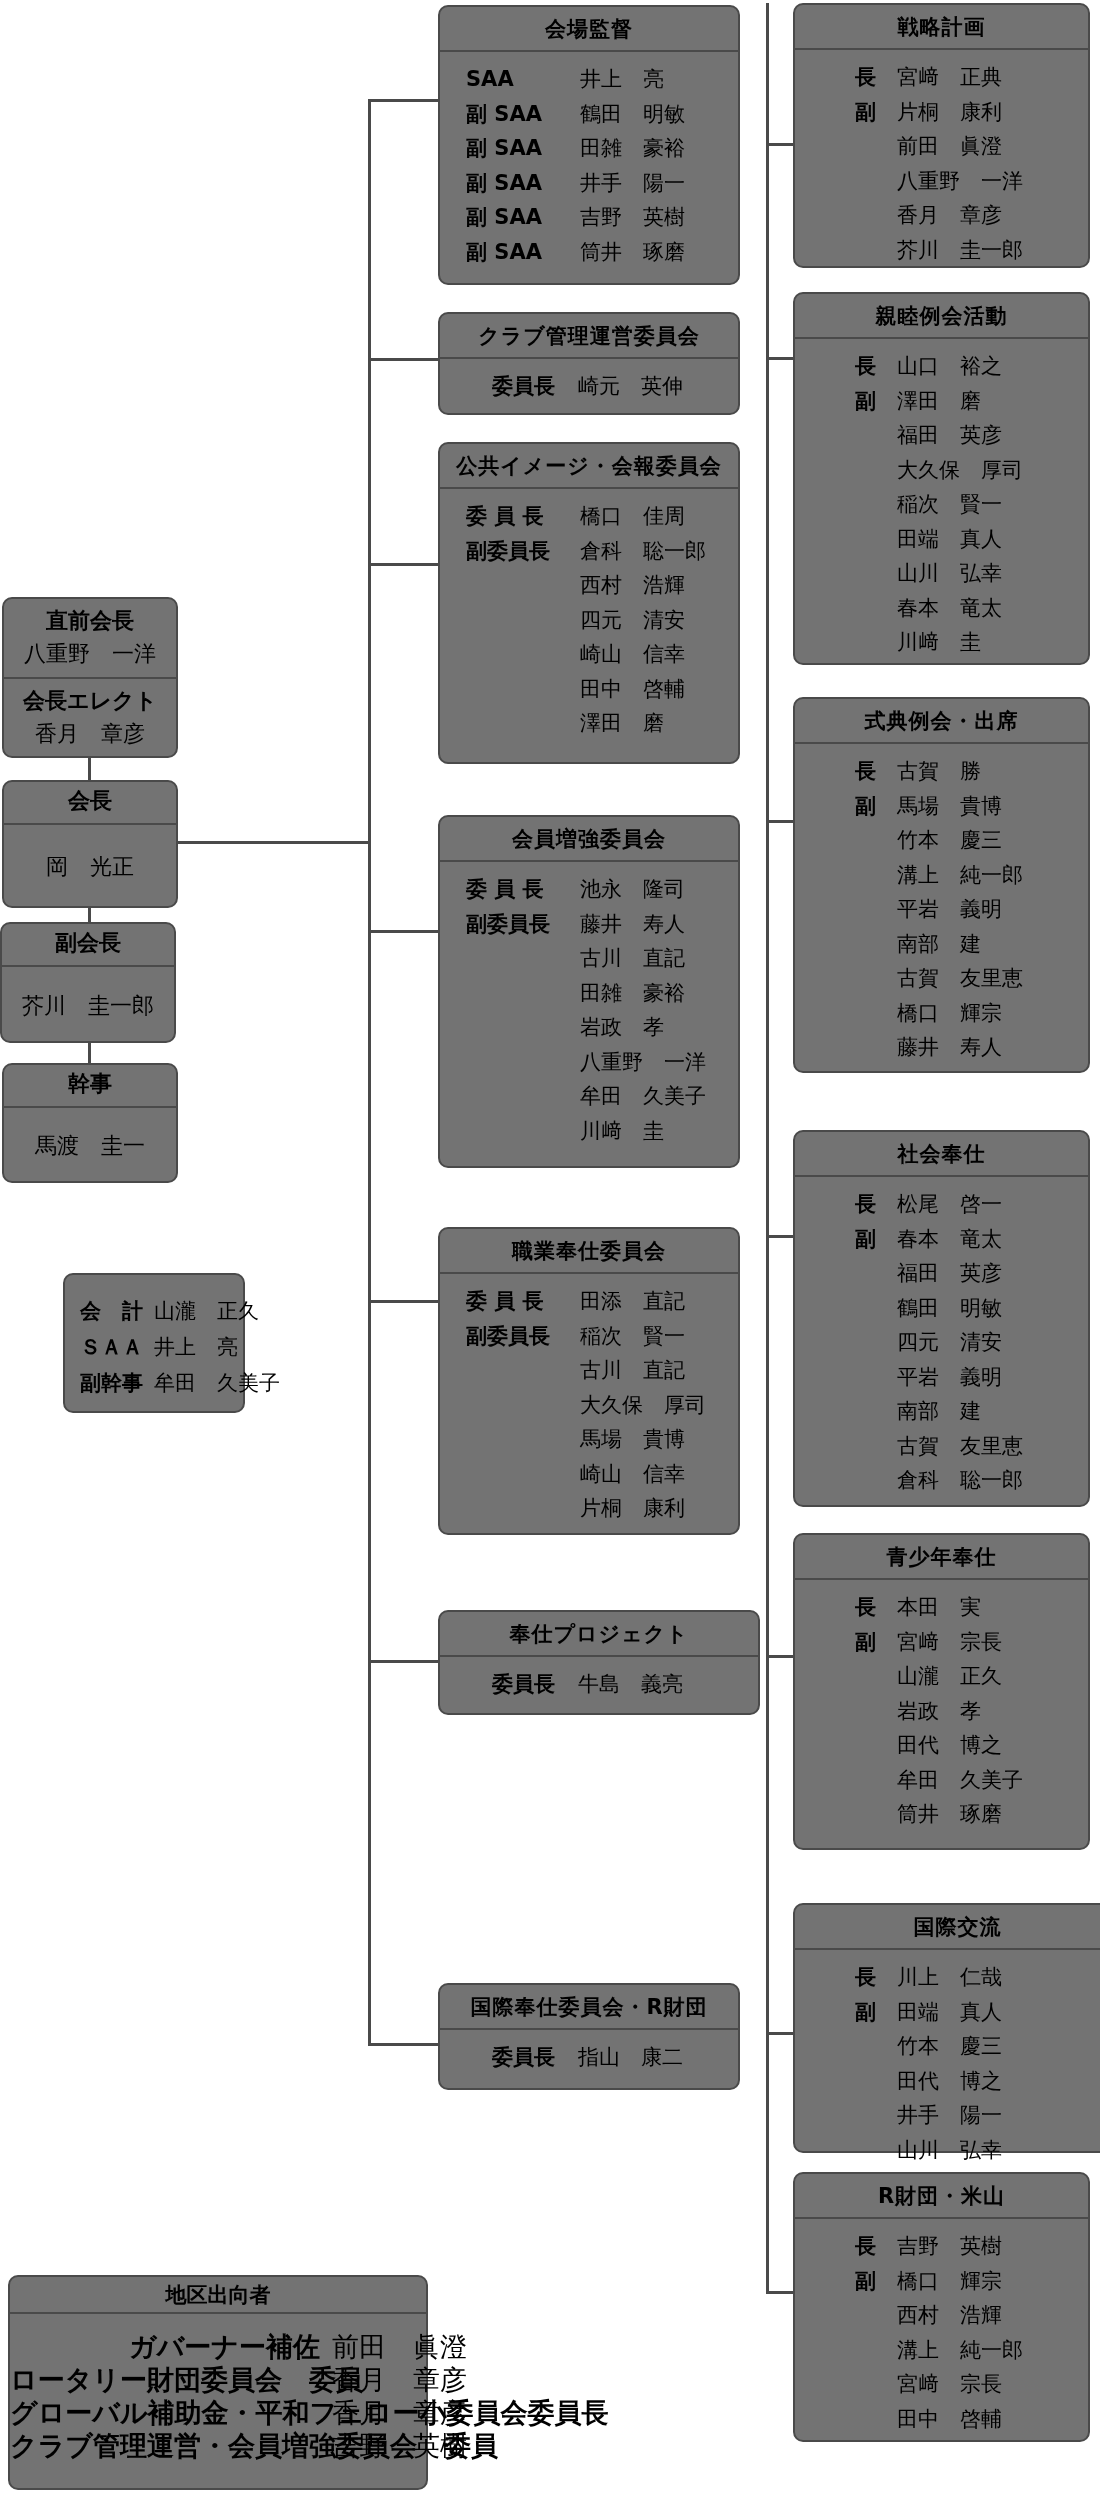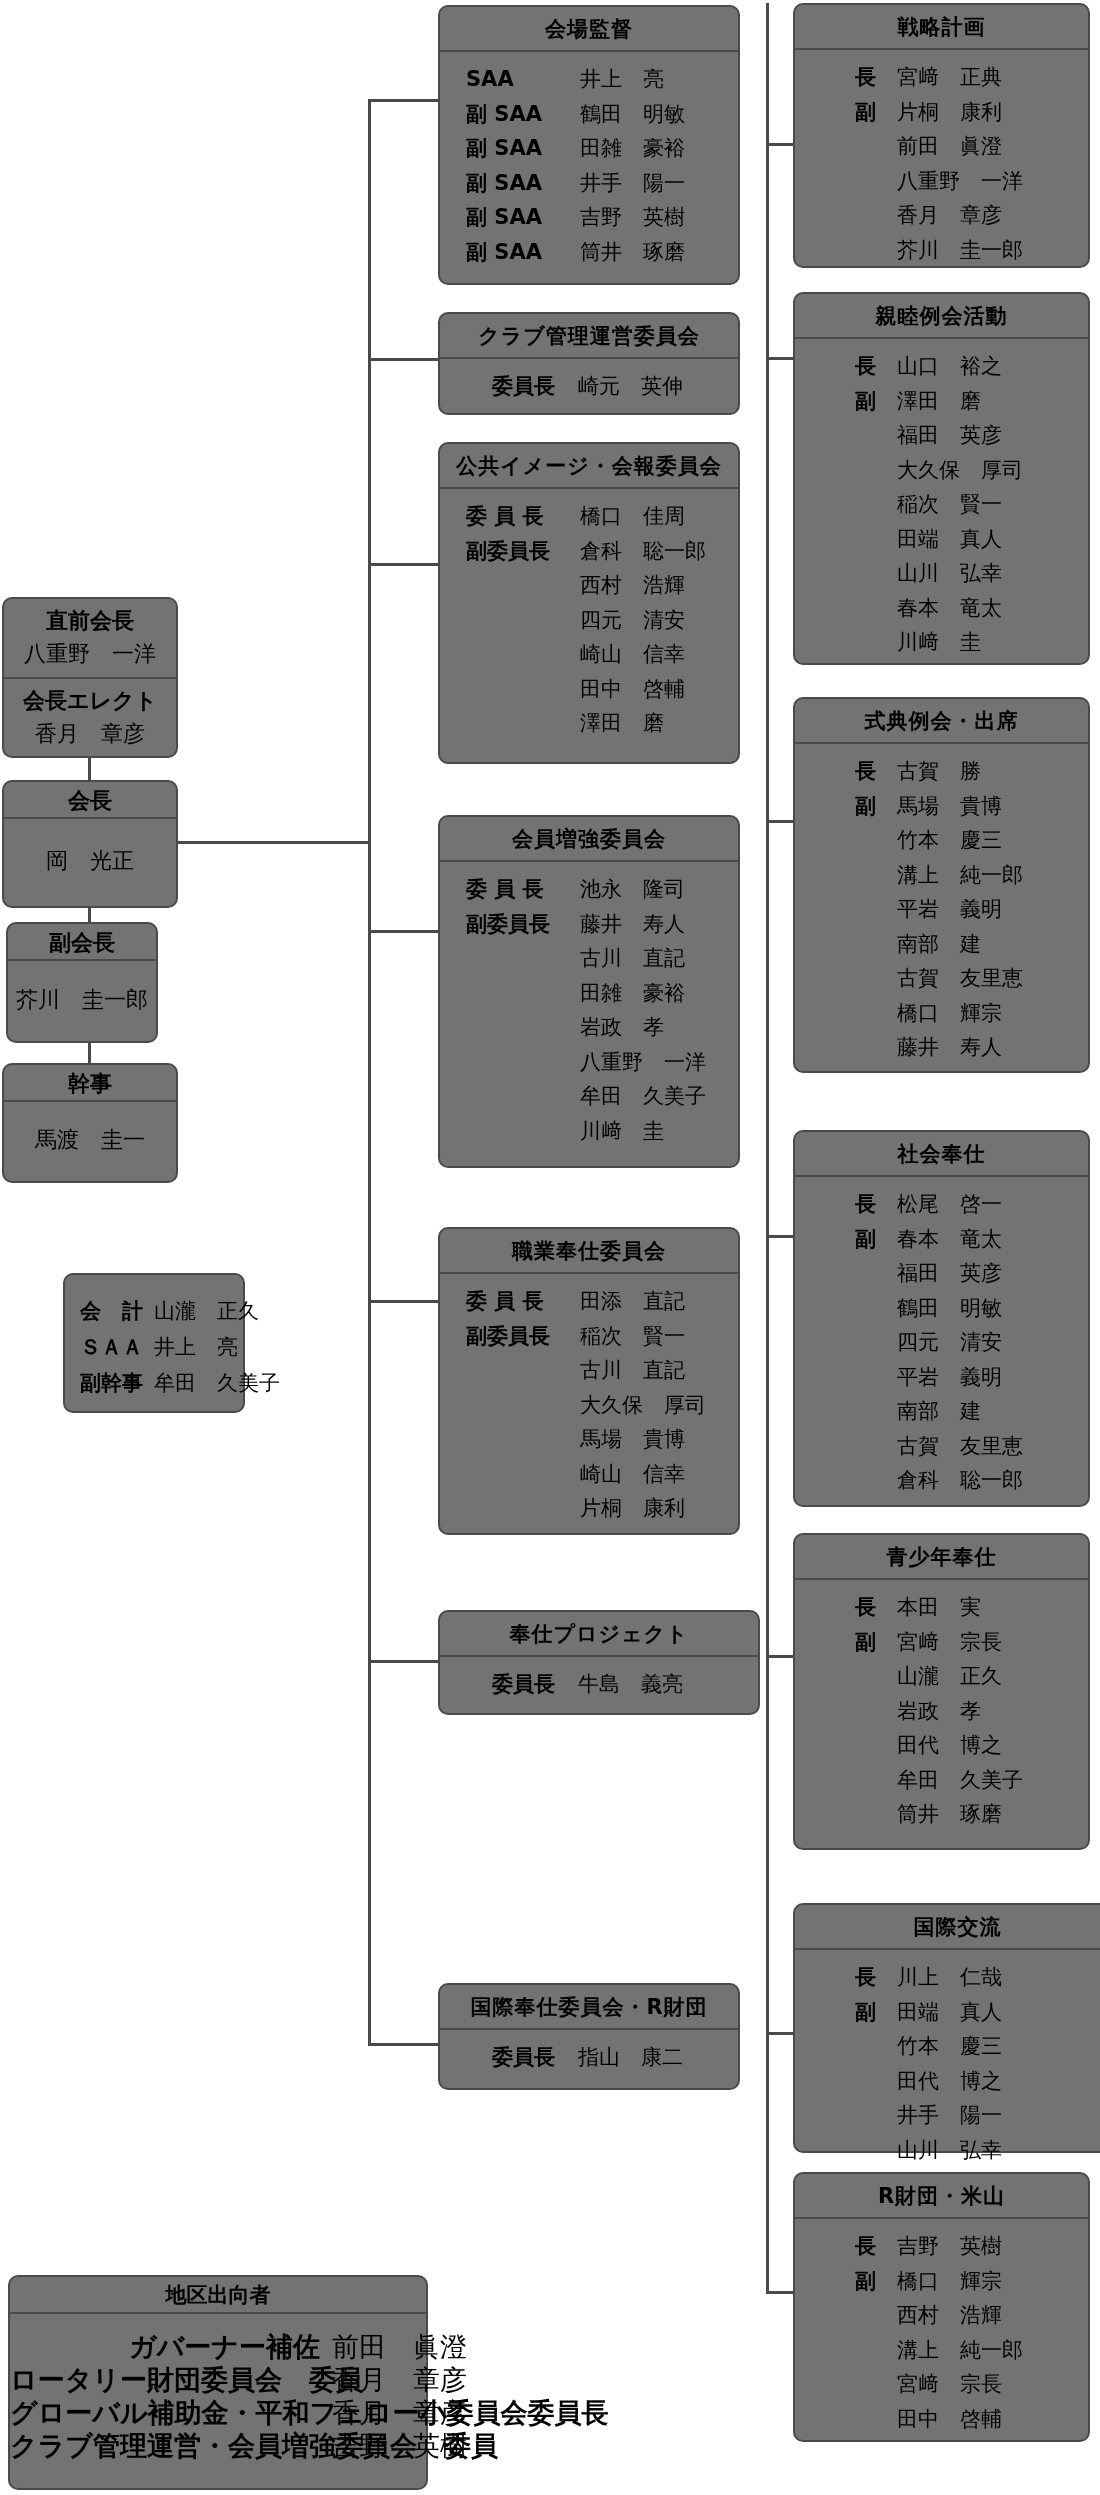--- a/index.html
+++ b/index.html
@@ -15,21 +15,21 @@
   .mid .lb{flex:0 0 114px;}
   .single .bd{padding-left:52px;}
   .single .lb{flex:0 0 86px;}
   .rightcol .bd{padding-left:60px;}
   .rightcol .lb{flex:0 0 42px;}
   
   .sec{height:78px;text-align:center;padding-top:7px;box-sizing:border-box;}
   .sec2{border-top:2.5px solid #4a4a4a;}
   .sec .t{font-weight:bold;font-size:22px;line-height:30px;}
   .sec .n{font-size:22px;line-height:36px;}
-  .hd2{font-weight:bold;text-align:center;font-size:22px;line-height:26px;padding:6px 0 3px;
+  .hd2{font-weight:bold;text-align:center;font-size:22px;line-height:26px;padding:6px 0 9px;
        border-bottom:2.5px solid #4a4a4a;}
   .bd2{display:flex;align-items:center;justify-content:center;font-size:22px;height:calc(100% - 40px);}
   .staff .bd{padding:18px 0 0 15px;}
   .staff .row{line-height:36px;}
   .staff .lb{flex:0 0 74px;}
   
   .hd3{font-weight:bold;text-align:center;font-size:21px;line-height:26px;padding:5px 0 4px;
        border-bottom:2.5px solid #4a4a4a;}
   .bottom .bd{padding-top:16px;}
   .bottom .row{display:grid;grid-template-columns:310px auto;line-height:33px;font-size:27px;}
@@ -72,21 +72,21 @@
       <div class="t">会長エレクト</div>
       <div class="n">香月　章彦</div>
     </div>
   </div>
 
   <div class="obox leftbox" style="left:2px;top:780px;width:176px;height:128px">
     <div class="hd2">会長</div>
     <div class="bd2">岡　光正</div>
   </div>
 
-  <div class="obox leftbox" style="left:6px;top:922px;width:152px;height:121px">
+  <div class="obox leftbox" style="left:0;top:922px;width:176px;height:121px">
     <div class="hd2">副会長</div>
     <div class="bd2">芥川　圭一郎</div>
   </div>
 
   <div class="obox leftbox" style="left:2px;top:1063px;width:176px;height:120px">
     <div class="hd2">幹事</div>
     <div class="bd2">馬渡　圭一</div>
   </div>
 
   <div class="obox staff" style="left:63px;top:1273px;width:182px;height:140px">

